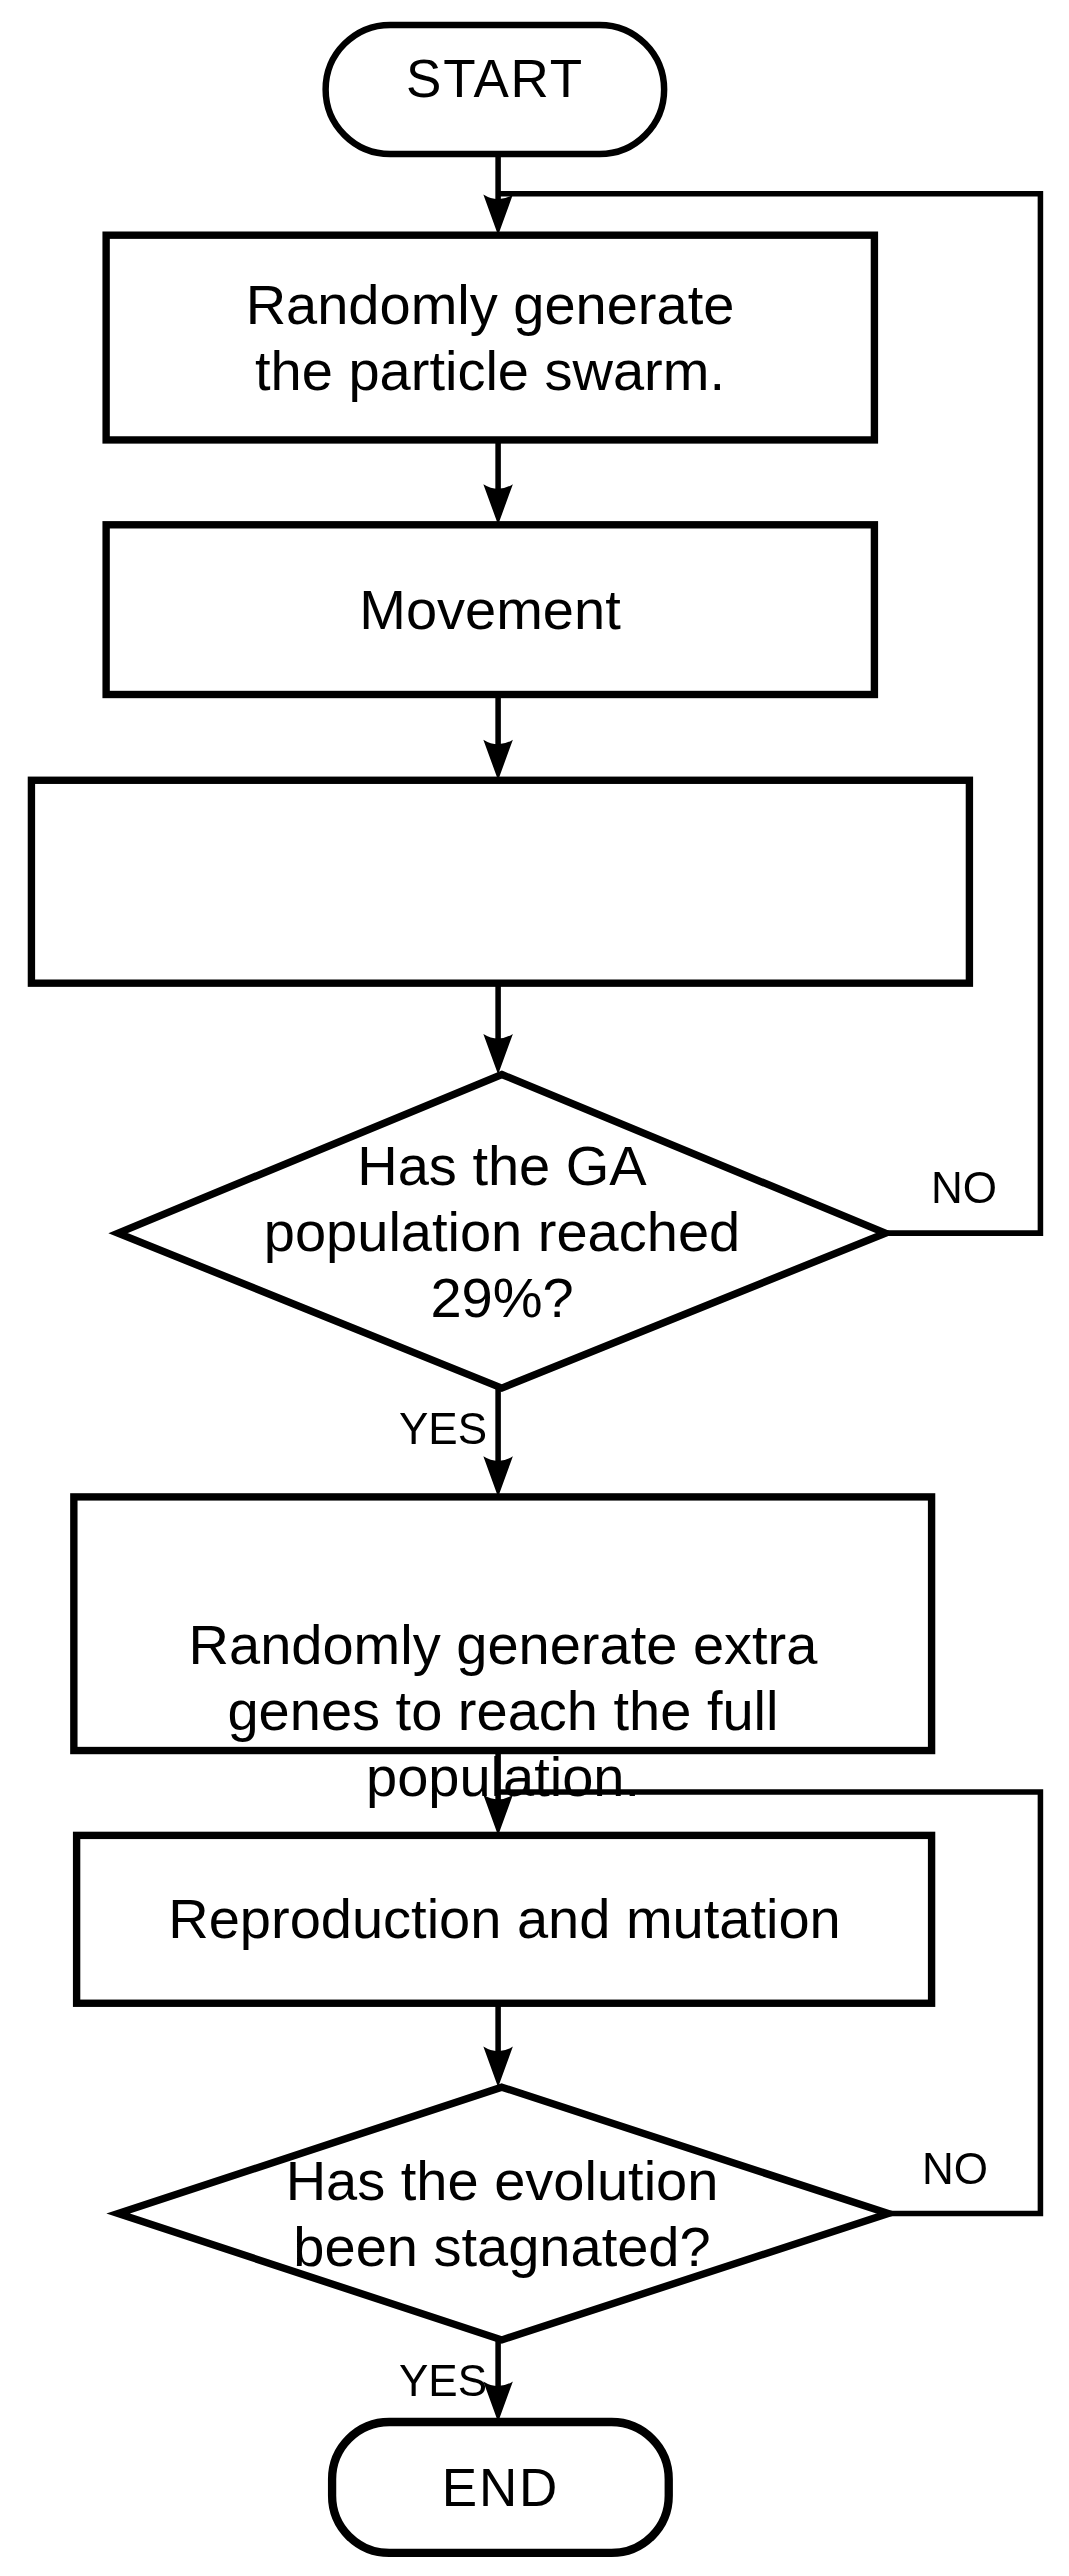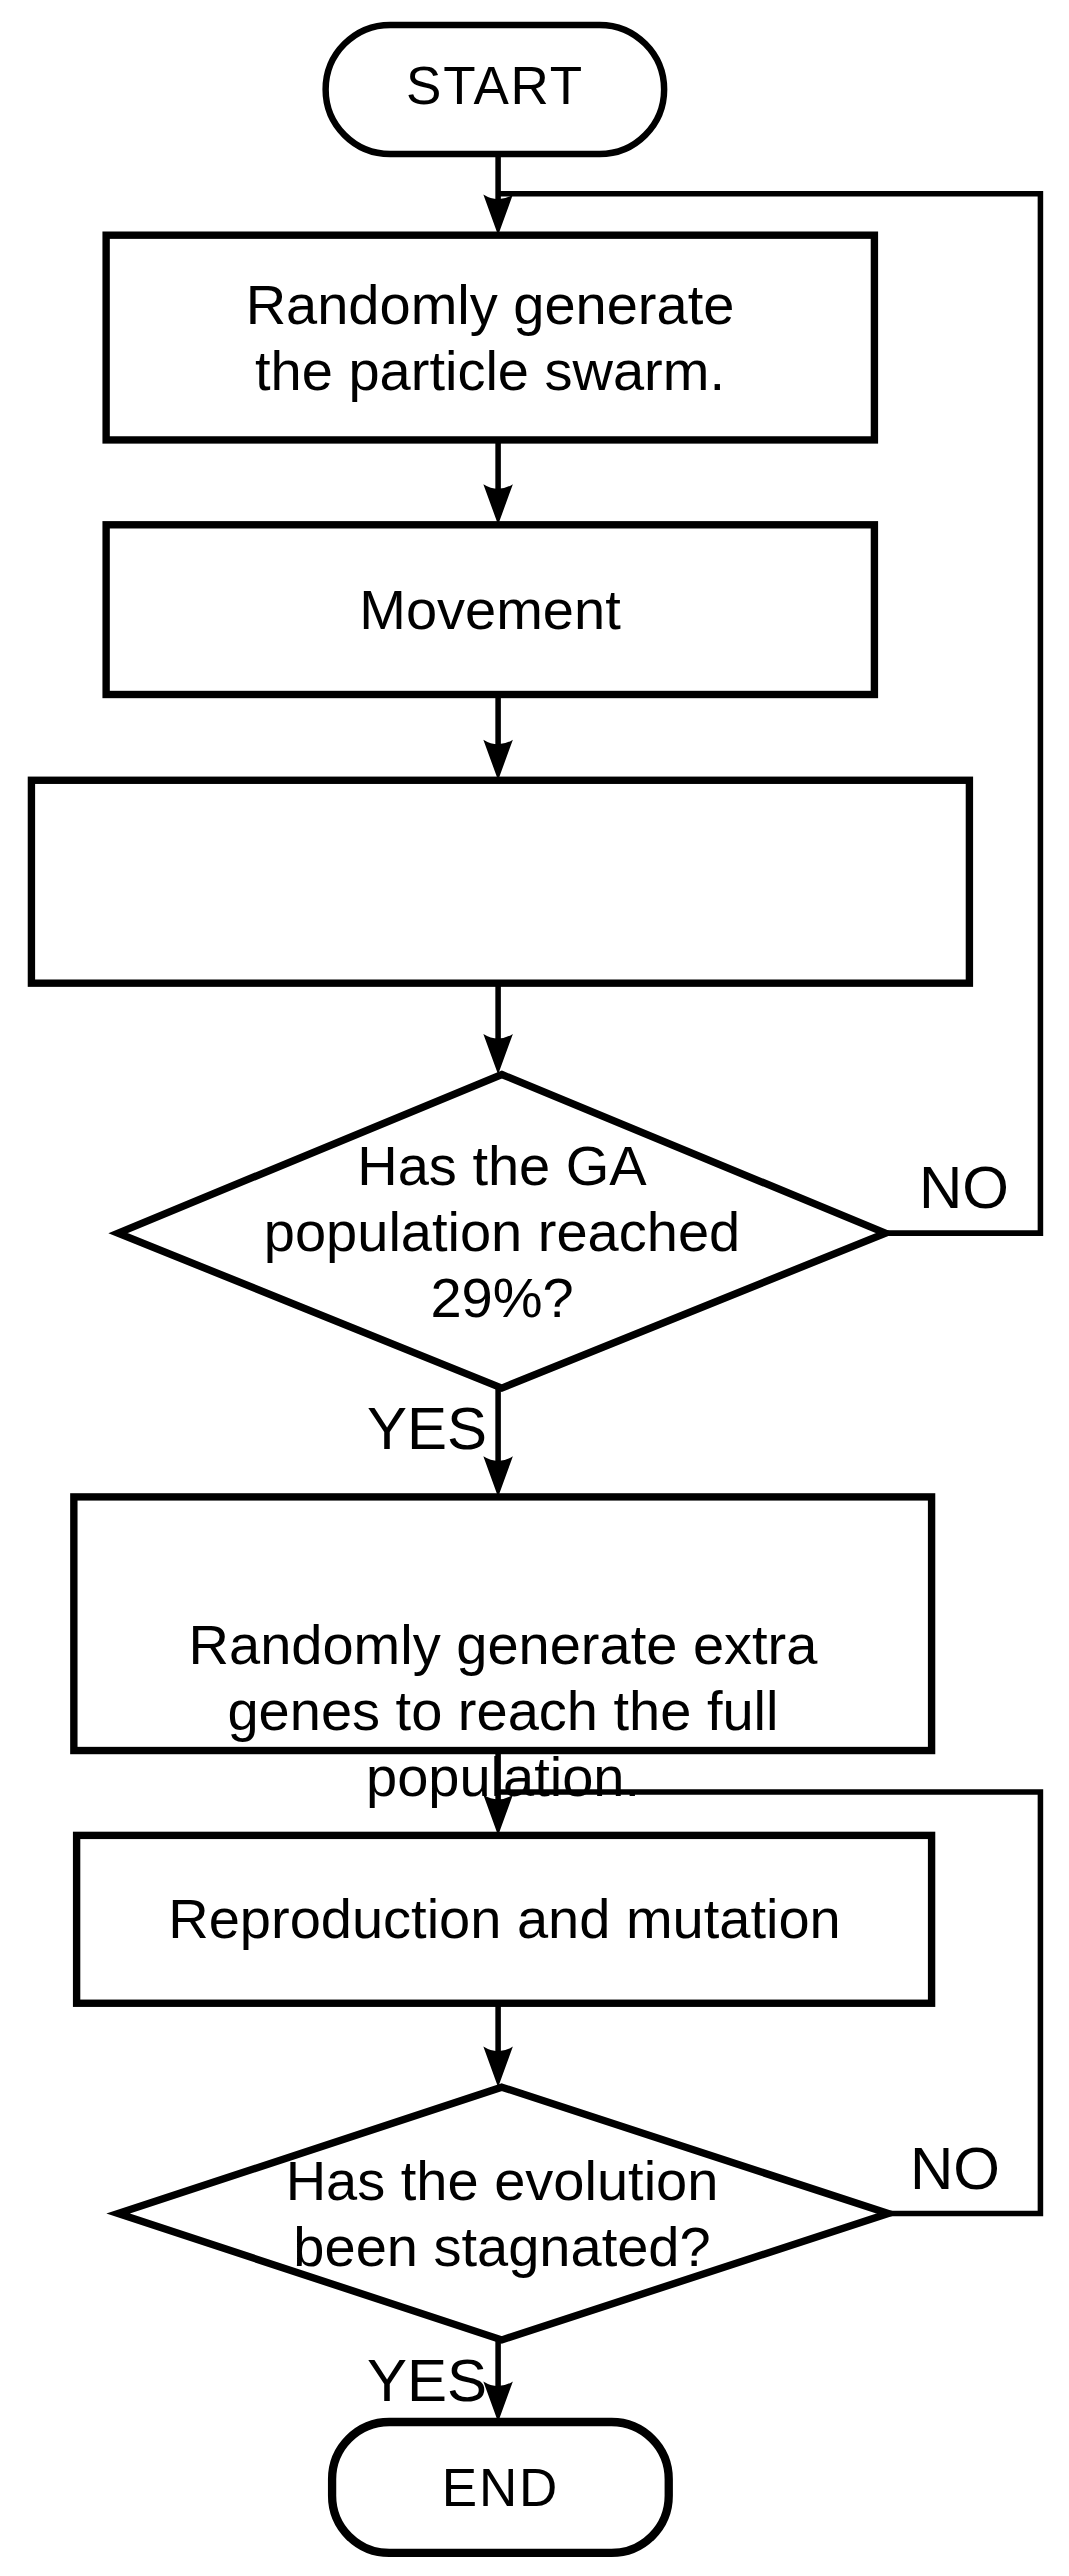--- a/index.html
+++ b/index.html
@@ -30,21 +30,21 @@
     white-space: pre-line;
     font-size: 56px;
     line-height: 66px;
     color: #000000;
   }
   .lbl.terminator {
     font-size: 53px;
     letter-spacing: 1.8px;
   }
   .lbl.edge {
-    font-size: 60px;
+    font-size: 44px;
     line-height: 59px;
   }
   .lbl.edge.right-align {
     justify-content: flex-end;
     text-align: right;
   }
 </style>
 </head>
 <body>
 
@@ -82,21 +82,21 @@
       <rect x="115" y="569" width="833" height="184"></rect>
       <rect x="34" y="846" width="1017" height="220"></rect>
       <polygon points="544,1165 960,1337 544,1505 128,1337"></polygon>
       <rect x="80" y="1623" width="930" height="275"></rect>
       <rect x="83" y="1990" width="927" height="182"></rect>
       <polygon points="544,2263 963,2400 544,2537 128,2400"></polygon>
       <rect x="360" y="2626" width="365" height="142" rx="62" ry="62" stroke-width="9"></rect>
     </g>
   </svg>
 
-  <div class="lbl terminator" style="left:326px; top:21px; width:338px; height:129px;">START</div>
+  <div class="lbl terminator" style="left:326px; top:14px; width:338px; height:129px;">START</div>
 
   <div class="lbl" style="left:106px; top:235px; width:768px; height:205px;">Randomly generate
 the particle swarm.</div>
 
   <div class="lbl" style="left:106px; top:525px; width:768px; height:170px;">Movement</div>
 
 
   <div class="lbl" style="left:179px; top:1093px; width:646px; height:277px;">Has the GA
 population reached
 29%?</div>

